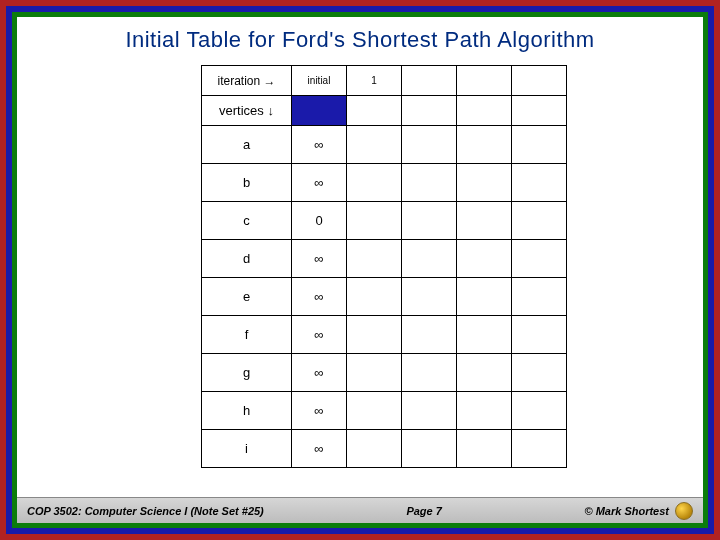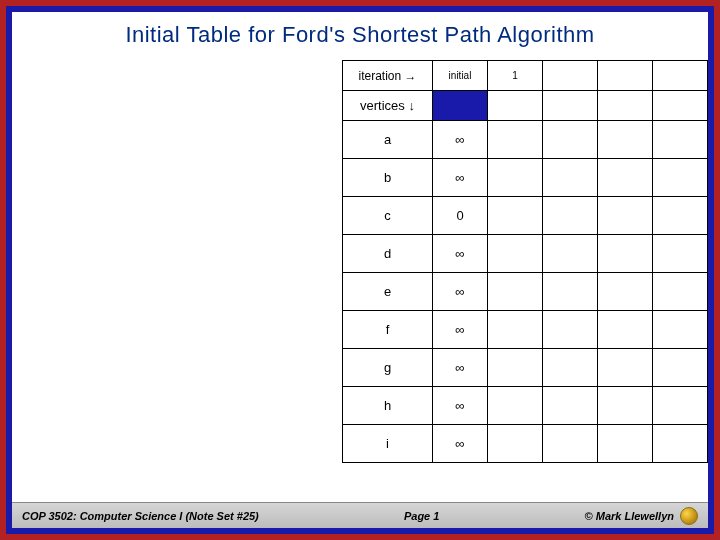--- a/index.html
+++ b/index.html
@@ -16,40 +16,41 @@
     padding: 6px;
   }
   .frame-blue {
     width: 100%; height: 100%;
     background: #1a1aaa;
     padding: 6px;
   }
   .frame-green {
     width: 100%; height: 100%;
     background: #0b7d0b;
+    padding: 5px;
   }
   .inner {
     width: 100%; height: 100%;
     background: #fff;
     position: relative;
     display: flex;
     flex-direction: column;
   }
   .title {
     font-family: "Comic Sans MS", cursive, sans-serif;
     font-size: 22px;
     color: #002b7f;
     text-align: center;
     padding: 10px 8px 8px 8px;
     letter-spacing: 0.5px;
   }
   .table-wrap {
     flex: 1;
     display: flex;
-    justify-content: flex-end;
+    justify-content: center;
     align-items: flex-start;
     padding-top: 4px;
     margin-left: 48px;
   }
   table.ford {
     border-collapse: collapse;
   }
   table.ford td, table.ford th {
     border: 1px solid #000;
     width: 55px;
@@ -208,23 +209,23 @@
               <td></td>
               <td></td>
               <td></td>
             </tr>
           </tbody>
             </table>
         </div>
 
         <div class="footer">
           <div class="left">COP 3502: Computer Science I (Note Set #25)</div>
-          <div class="mid">Page 1</div>
+          <div class="mid">Page 7</div>
           <div class="right">
-            <span>© Mark Llewellyn</span>
+            <span>© Mark Shortest</span>
             <span class="logo"></span>
           </div>
         </div>
 
       </div>
     </div>
   </div>
 </div>
 
 </body></html>

